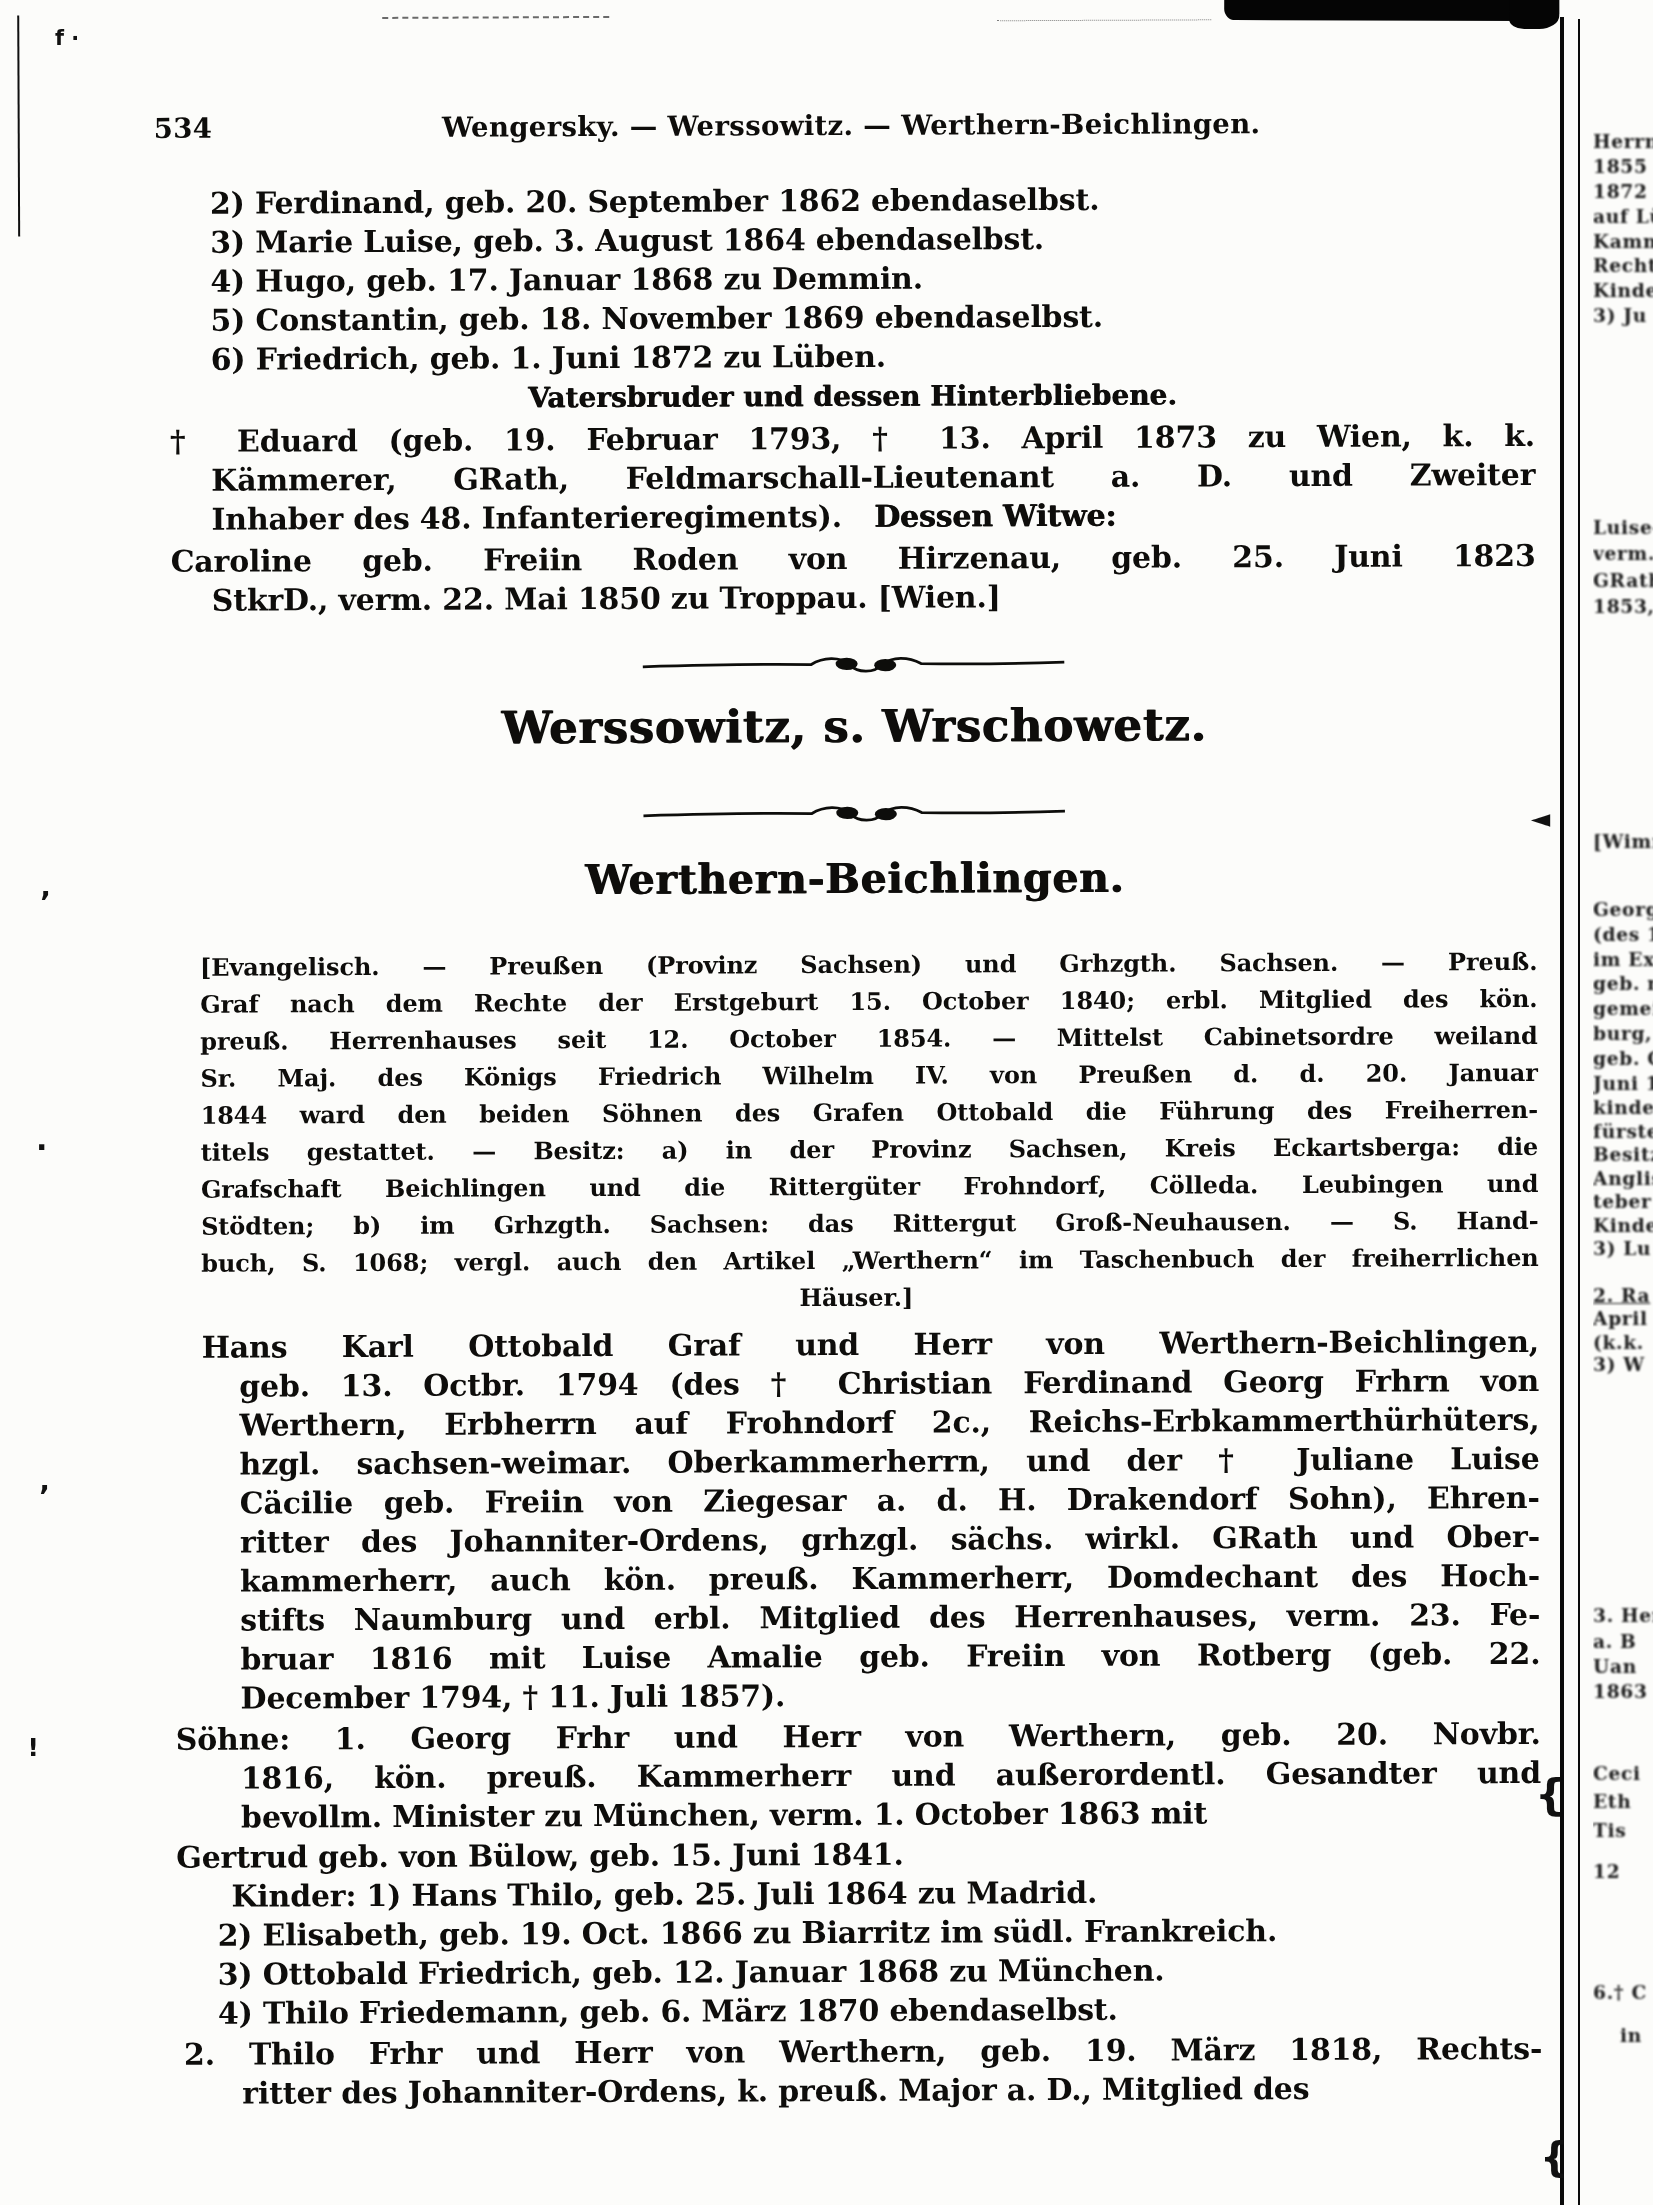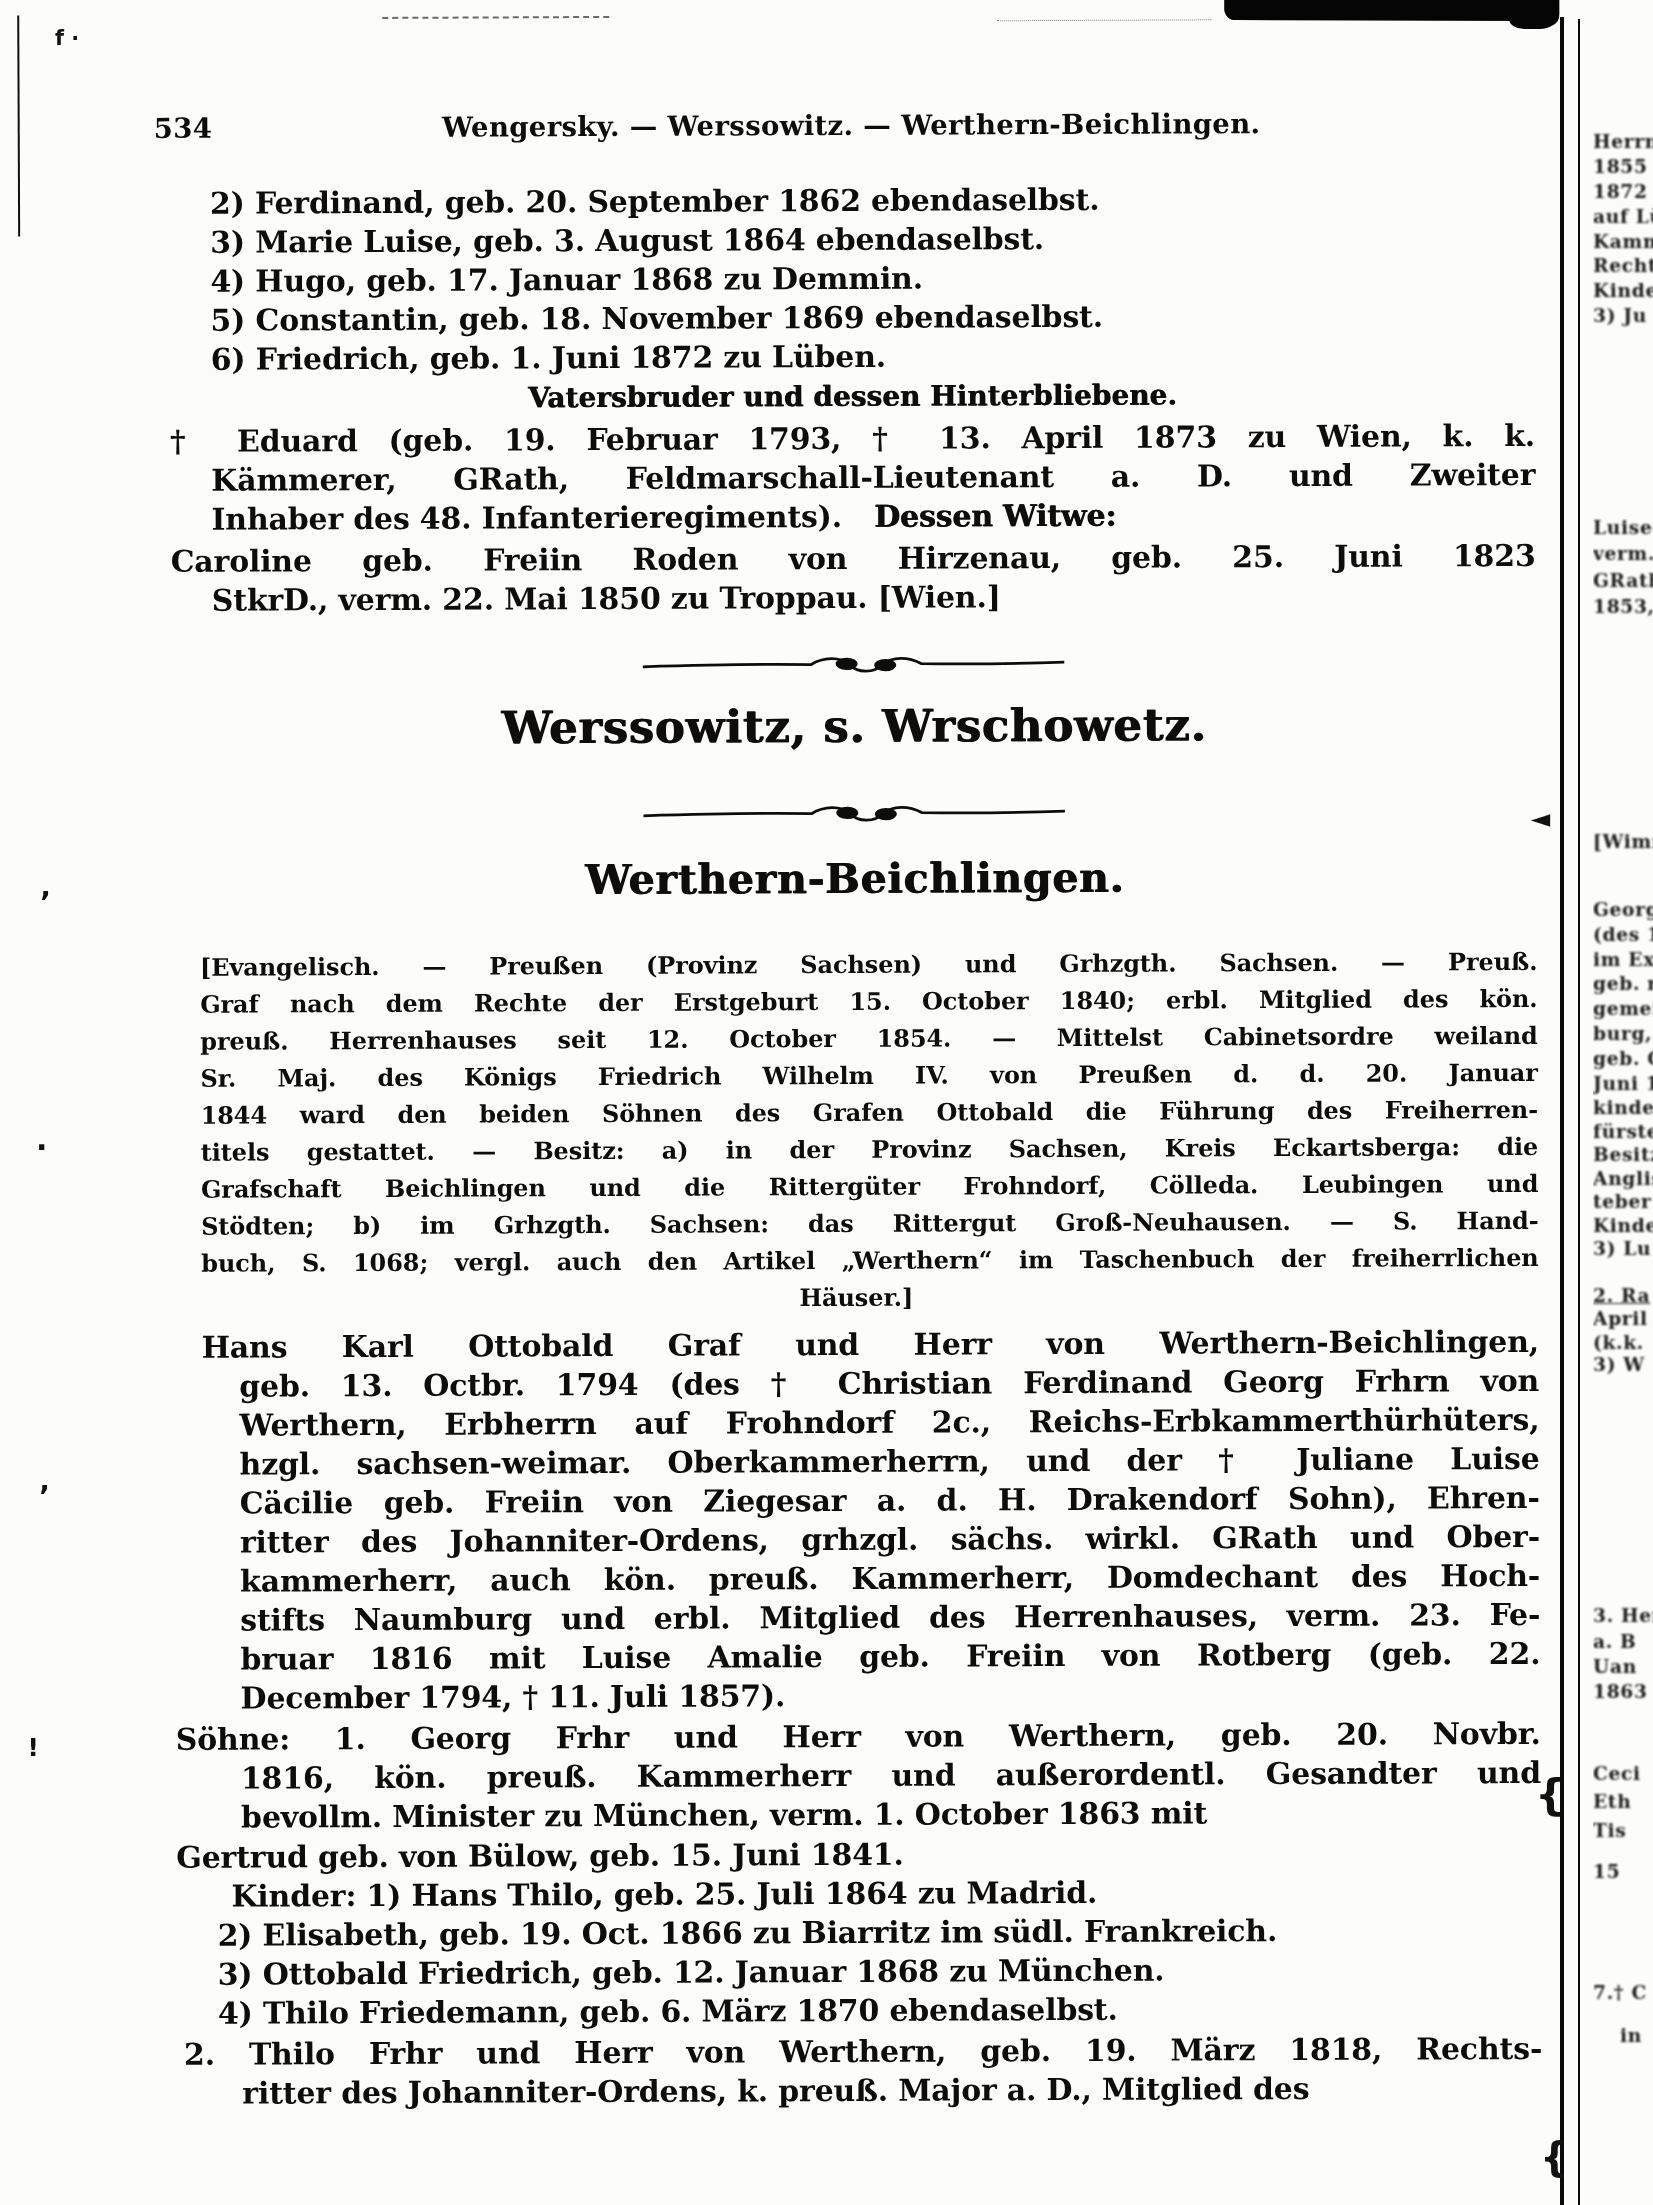--- a/index.html
+++ b/index.html
@@ -186,22 +186,22 @@
     <span class="frag" style="top: 1286px; text-decoration: underline;">2. Ra</span>
     <span class="frag" style="top: 1309px; text-align: center;">April</span>
     <span class="frag" style="top: 1333px;">(k.k.</span>
     <span class="frag" style="top: 1606px;">3. Herr</span>
     <span class="frag" style="top: 1632px;">a. B</span>
     <span class="frag" style="top: 1657px;">Uan</span>
     <span class="frag" style="top: 1682px;">1863</span>
     <span class="frag" style="top: 1764px;">Ceci</span>
     <span class="frag" style="top: 1792px;">Eth</span>
     <span class="frag" style="top: 1821px;">Tis</span>
-    <span class="frag" style="top: 1862px;">15</span>
-    <span class="frag" style="top: 1983px;">7.† C</span>
+    <span class="frag" style="top: 1862px;">12</span>
+    <span class="frag" style="top: 1983px;">6.† C</span>
     <span class="frag" style="top: 2026px; padding-left: 27px;">in</span>
   </div>
 <div id="specks">
     <span class="speck" style="position: absolute; top: 26px; left: 55px; font-size: 20.7px;">f ·</span>
     <span class="speck" style="position: absolute; top: 885px; left: 40px; font-size: 29px;">’</span>
     <span class="speck" style="position: absolute; top: 1130px; left: 36px; font-size: 30px;">·</span>
     <span class="speck" style="position: absolute; top: 1479px; left: 39px; font-size: 29px;">’</span>
     <span class="speck" style="position: absolute; top: 1733px; left: 27.6px; font-size: 25px;">!</span>
     <span class="speck" style="position: absolute; top: 804px; left: 1531px; font-size: 25px;">◄</span>
     <span class="speck" style="position: absolute; top: 1770px; left: 1535px; font-size: 43px;">{</span>

